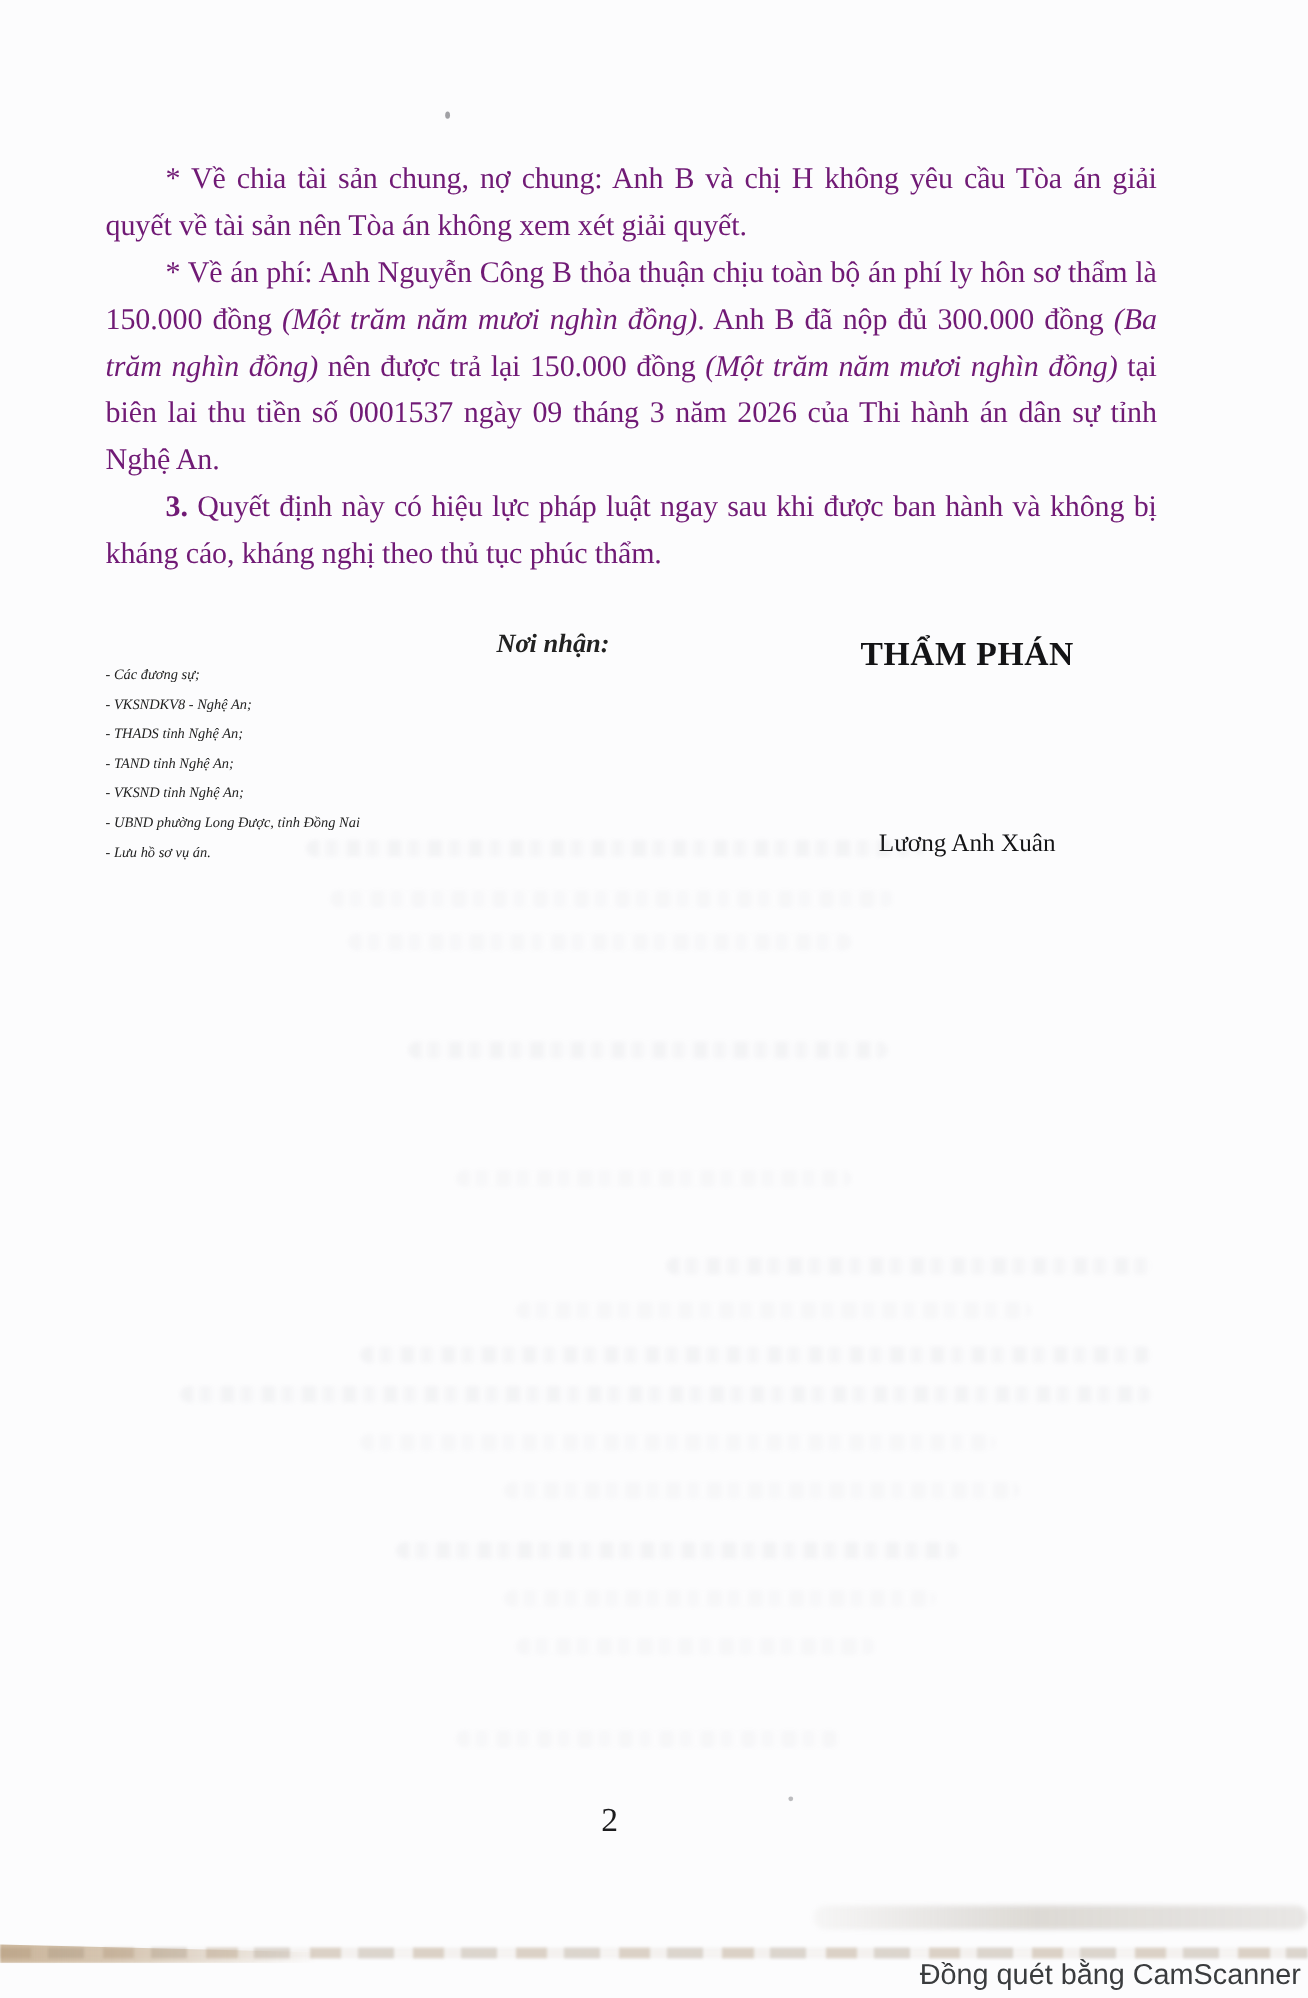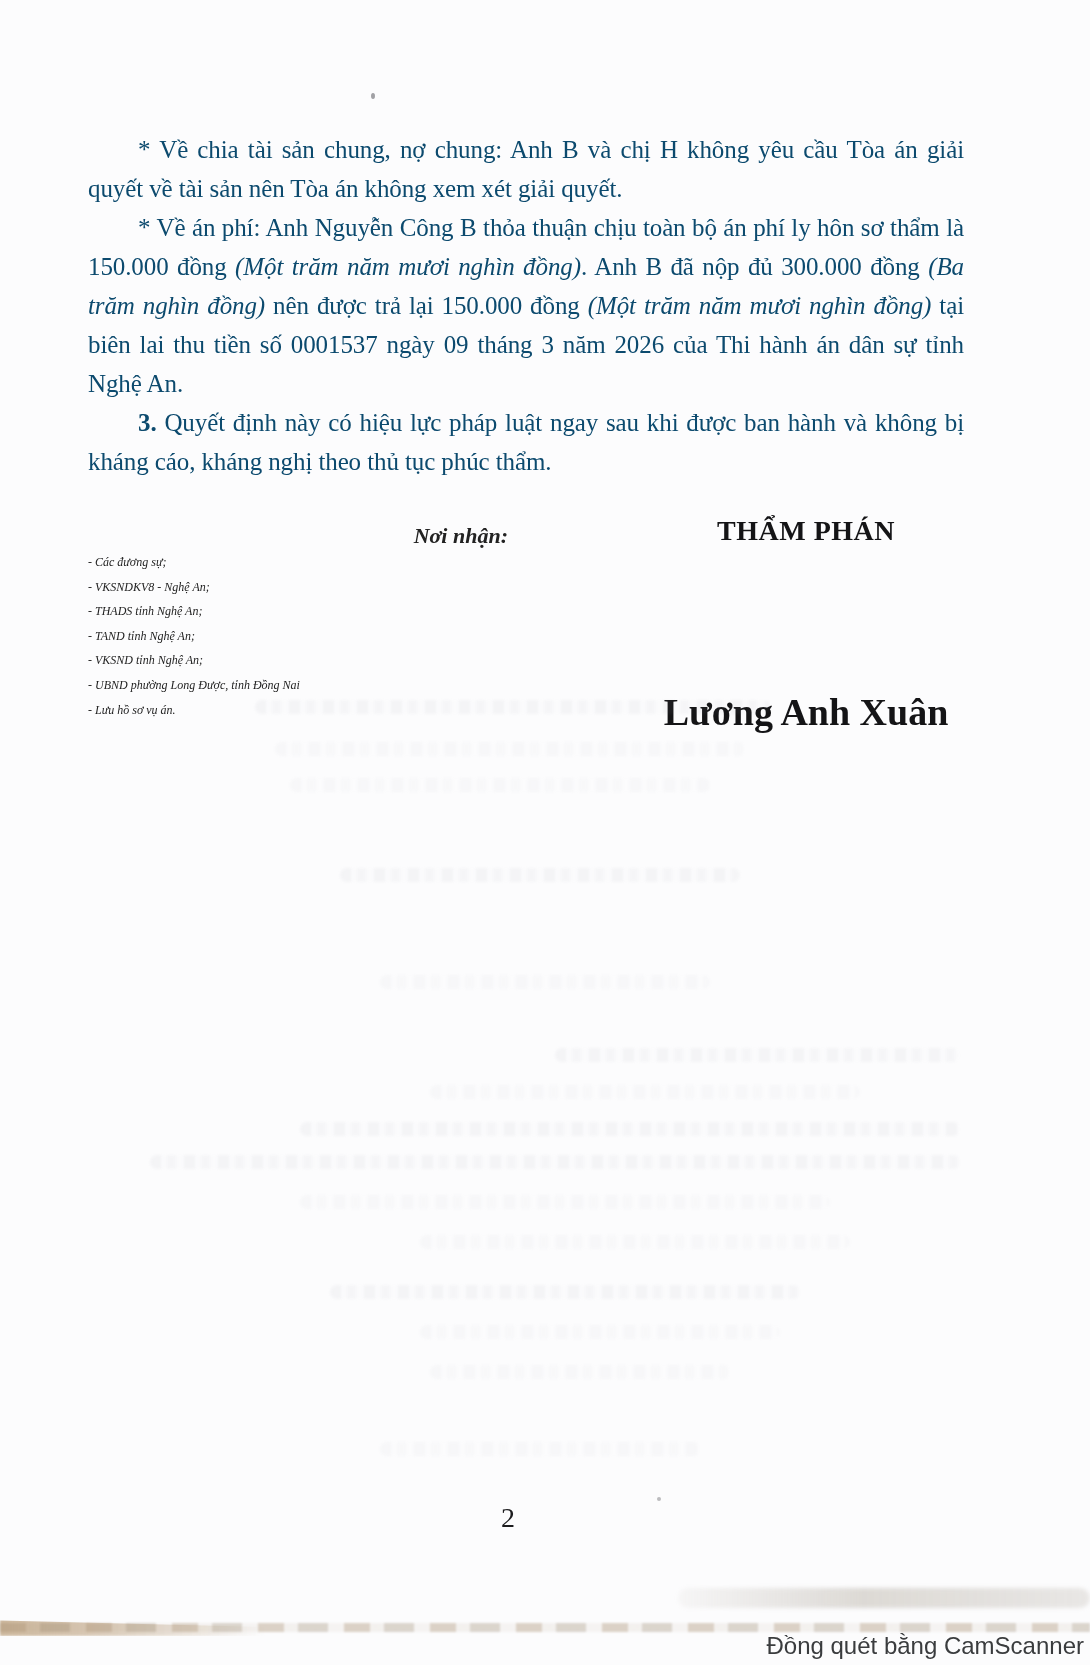--- a/index.html
+++ b/index.html
@@ -1,36 +1,36 @@
 <!DOCTYPE html>
 <html><head>
 <meta charset="utf-8">
 <style>
   html,body{margin:0;padding:0;}
   body{width:1090px;height:1665px;background:#ffffff;overflow:hidden;
        font-family:"Liberation Serif", serif;}
   .page{position:relative;width:1090px;height:1665px;background:#fcfcfd;}
 
   
-  .body-text{position:absolute;left:88px;top:130px;width:876px;color:#0c4a6e;}
+  .body-text{position:absolute;left:88px;top:130px;width:876px;color:#701a75;}
   .para{margin:0;text-align:justify;text-indent:50px;
         font-size:25px;line-height:39px;letter-spacing:-0.1px;}
   .it{font-style:italic;}
   .bd{font-weight:bold;}
 
   
   .recipients{position:absolute;left:88px;top:522px;width:420px;color:#222;}
   .rcpt-header{font-style:italic;font-weight:bold;font-size:22px;line-height:28px;margin:0;text-align:right;}
   .rcpt-item{font-style:italic;font-size:12px;line-height:24.6px;white-space:nowrap;}
 
   
   .signature{position:absolute;left:650px;top:515px;width:312px;text-align:center;color:#141416;}
-  .sig-title{font-weight:bold;font-size:28px;letter-spacing:0.5px;margin:0;}
+  .sig-title{font-weight:bold;font-size:28px;letter-spacing:0.5px;margin:15px;}
   .sig-name{position:absolute;left:0;top:175px;width:312px;
-            font-weight:bold;font-size:38px;margin:0;}
+            font-weight:normal;font-size:21px;margin:0;}
 
   
   .page-number{position:absolute;left:0;top:1502px;width:1016px;text-align:center;
                font-size:28px;color:#1c1c1e;}
 
   
   .watermark{position:absolute;right:6px;top:1632px;
              font-family:"Liberation Sans", sans-serif;
              font-size:24px;color:#3a3c3e;}
 

